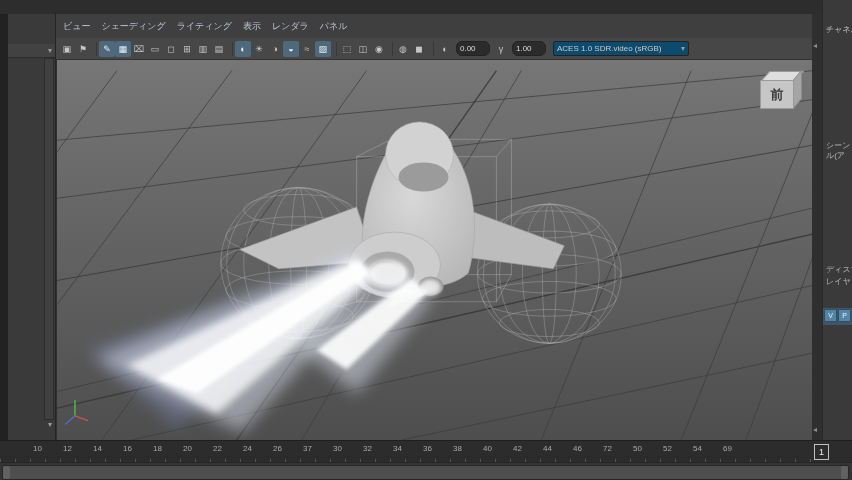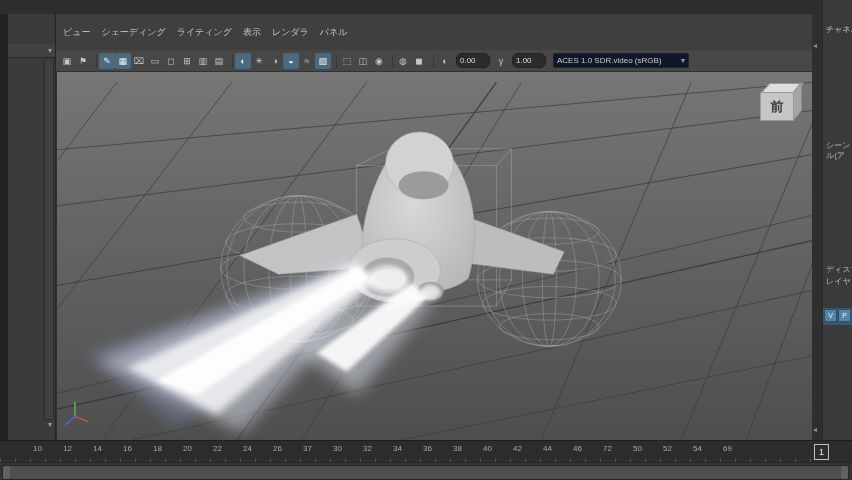--- a/index.html
+++ b/index.html
@@ -13,28 +13,28 @@
   
   #left-edge{position:absolute;left:0;top:14px;width:8px;height:426px;background:#222;}
   #left-panel{position:absolute;left:8px;top:14px;width:47px;height:426px;background:var(--panel);border-right:1px solid #242424;}
   #lp-header{position:absolute;left:0;top:30px;width:47px;height:13px;background:#424242;border-bottom:1px solid #2e2e2e;}
   .lp-caret{position:absolute;right:3px;font-size:8px;color:#9a9a9a;line-height:10px;}
   #lp-caret-top{top:32px;}
   #lp-caret-bottom{top:406px;}
   #lp-scrollbar{position:absolute;right:1px;top:44px;width:8px;height:360px;background:#404040;border:1px solid #2c2c2c;}
   
   #viewport-panel{position:absolute;left:56px;top:14px;width:756px;height:426px;display:flex;flex-direction:column;}
-  #vp-menubar{height:12px;background:var(--menubar);display:flex;align-items:center;gap:11px;padding:12px 7px;flex:none;}
+  #vp-menubar{height:12px;background:var(--menubar);display:flex;align-items:center;gap:11px;padding:6px 7px;flex:none;}
   .menu-item{font-size:9px;line-height:12px;color:var(--menu_text);white-space:nowrap;cursor:default;}
   #vp-toolbar{height:21px;background:var(--toolbar);border-bottom:1px solid #323232;display:flex;align-items:center;padding:0 3px;gap:1px;flex:none;}
   .tb-icon{width:16px;height:16px;flex:none;font-size:9px;line-height:16px;text-align:center;color:#c6c6c6;border-radius:2px;}
   .tb-icon.active{background:rgba(82,133,166,.55);color:#e8f2f8;}
   .tb-sep{width:4px;height:14px;flex:none;border-right:1px solid #383838;margin:0 2px 0 1px;}
   .tb-field{width:26px;height:13px;flex:none;background:#2b2b2b;border:1px solid #222;border-radius:6px;color:#ddd;font-size:8px;line-height:13px;padding:0 3px;margin:0 2px;}
-  .tb-dropdown{width:128px;height:13px;flex:none;background:#0f172a;border:1px solid #222;border-radius:2px;color:#ccc;font-size:8px;line-height:13px;padding:0 3px;margin-left:4px;display:flex;justify-content:space-between;}
+  .tb-dropdown{width:128px;height:13px;flex:none;background:#0c4a6e;border:1px solid #222;border-radius:2px;color:#ccc;font-size:8px;line-height:13px;padding:0 3px;margin-left:4px;display:flex;justify-content:space-between;}
   .tb-dd-caret{color:#999;font-size:8px;}
   
   #vp-canvas{flex:1;position:relative;background:linear-gradient(var(--viewport_top),var(--viewport_bottom));border-left:1px solid #303030;}
   #vp-canvas svg{position:absolute;left:0;top:0;width:100%;height:100%;}
   
   .viewcube{position:absolute;left:700px;top:10px;width:48px;height:46px;}
   .vc-top{position:absolute;left:8px;top:1px;width:32px;height:9px;background:#dedede;border:1px solid #9a9a9a;transform:skewX(-42deg);}
   .vc-front{position:absolute;left:3px;top:10px;width:32px;height:27px;background:#c6c6c6;border:1px solid #9a9a9a;color:#3d3d3d;font-size:13px;font-weight:bold;text-align:center;line-height:27px;}
   .vc-side{position:absolute;left:36px;top:10px;width:7px;height:27px;background:#a5a5a5;border:1px solid #8d8d8d;transform:skewY(-50deg);transform-origin:top left;}
   

